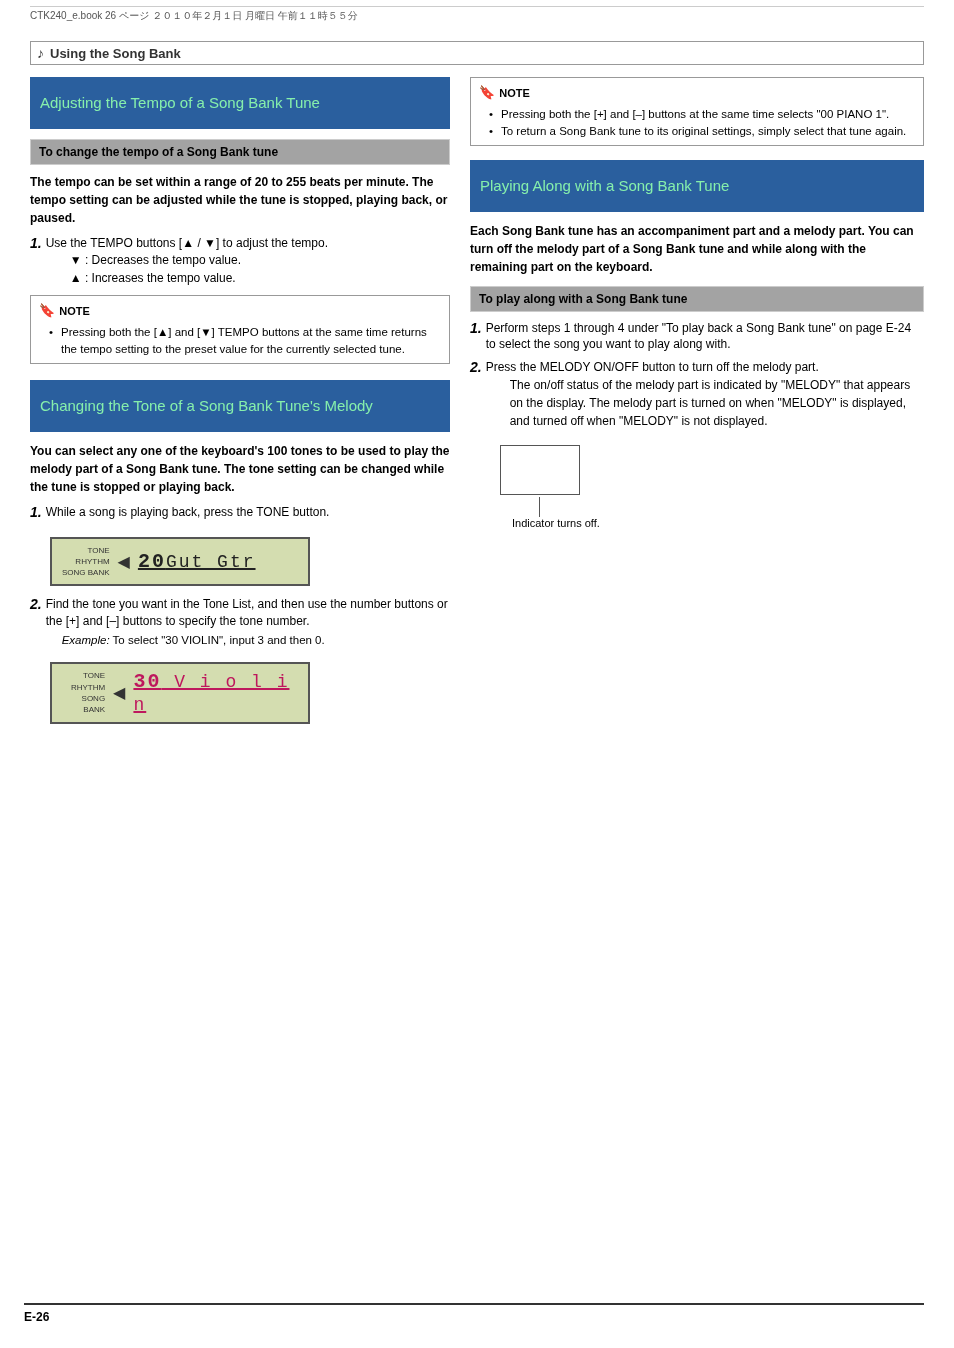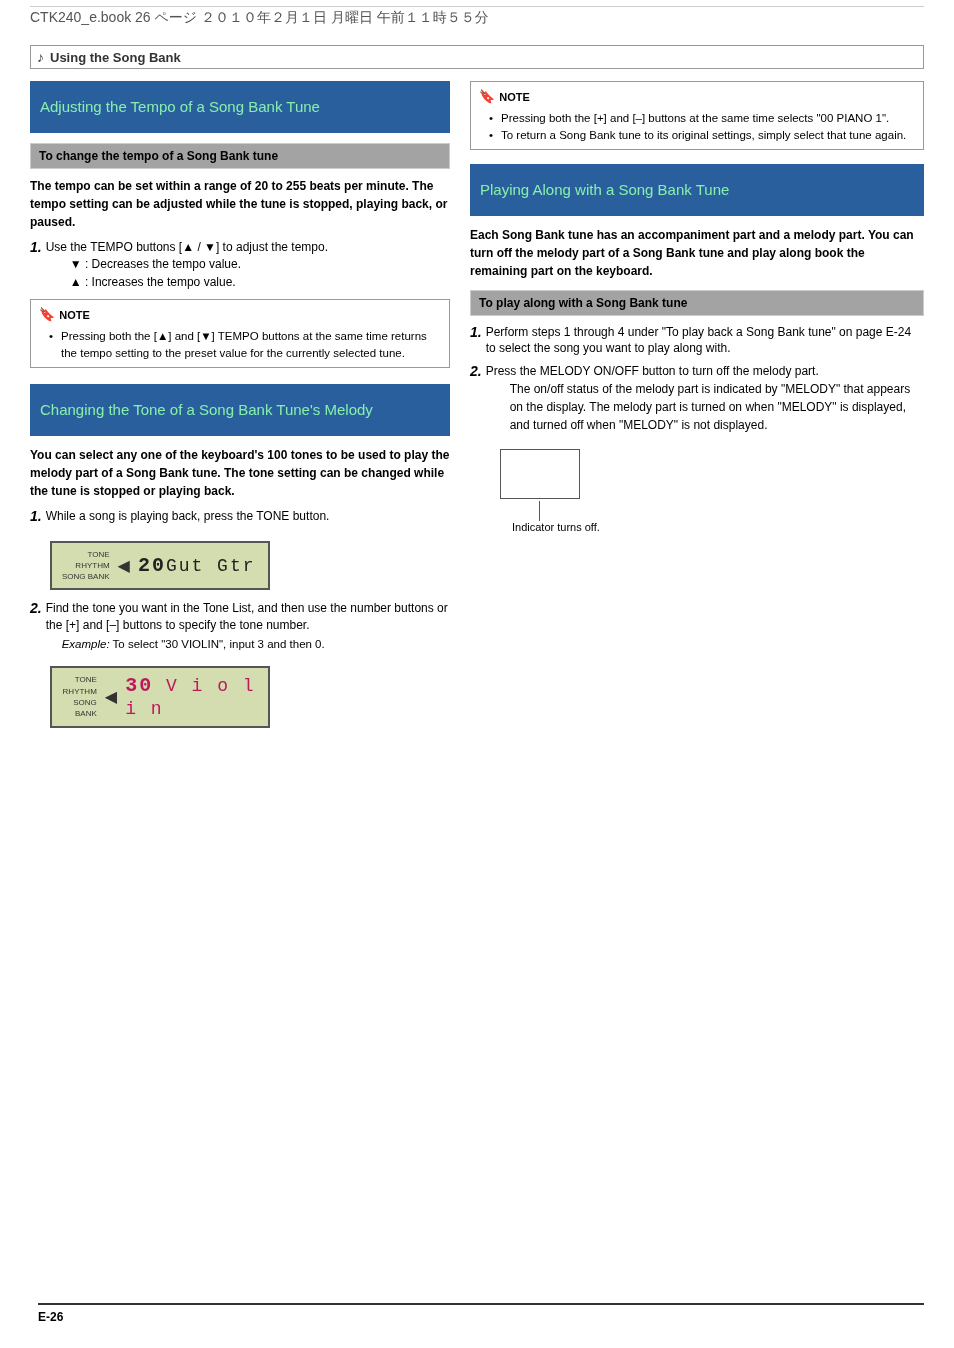--- a/index.html
+++ b/index.html
@@ -37,21 +37,21 @@
       margin-right: 6px;
     }
 
     .header-title {
       font-weight: bold;
       font-size: 13px;
     }
 
     
     .file-info {
-      font-size: 14px;
+      font-size: 10px;
       color: #555;
       margin: 6px 30px 0 30px;
       border-top: 1px solid #ccc;
       padding-top: 2px;
     }
 
     
     .corner-circle {
       position: absolute;
       width: 28px;
@@ -187,41 +187,42 @@
 
     
     .lcd-display {
       border: 2px solid #555;
       background: #d4ddb0;
       padding: 6px 10px;
       margin: 10px 0 10px 20px;
       display: inline-flex;
       align-items: center;
       gap: 8px;
-      width: 220px;
+      width: 260px;
     }
 
     .lcd-labels {
       font-size: 8px;
       line-height: 1.4;
       color: #333;
       text-align: right;
     }
 
     .lcd-arrow {
       font-size: 16px;
       color: #333;
     }
 
     .lcd-text {
       font-family: 'Courier New', monospace;
       font-size: 22px;
       font-weight: bold;
       color: #222;
       letter-spacing: 2px;
+      text-decoration: underline;
     }
 
     
     .indicator-diagram {
       margin: 15px 0 5px 30px;
       display: flex;
       flex-direction: column;
       align-items: flex-start;
     }
 
@@ -242,21 +243,21 @@
 
     .indicator-label {
       font-size: 11px;
       margin-left: 12px;
     }
 
     
     .page-footer {
       position: absolute;
       bottom: 30px;
-      left: 38px;
+      left: 24px;
       right: 30px;
       border-top: 2px solid #333;
       padding-top: 5px;
       display: flex;
       justify-content: flex-start;
     }
 
     .page-number {
       font-size: 12px;
       font-weight: bold;
@@ -424,21 +425,21 @@
             <span>To return a Song Bank tune to its original settings, simply select that tune again.</span>
           </li>
         </ul>
       </div>
 
       <div class="section-block">
         <div class="section-header">
           <span>Playing Along with a Song Bank Tune</span>
         </div>
 
-        <p class="body-text">Each Song Bank tune has an accompaniment part and a melody part. You can turn off the melody part of a Song Bank tune and play along book the remaining part on the keyboard.</p>
+        <p class="body-text">Each Song Bank tune has an accompaniment part and a melody part. You can turn off the melody part of a Song Bank tune and while along with the remaining part on the keyboard.</p>
 
         <div class="sub-header">
           <span>To play along with a Song Bank tune</span>
         </div>
 
         <div class="step-row">
           <span class="step-number">1.</span>
           <div class="step-content">
             <span class="step-text">Perform steps 1 through 4 under "To play back a Song Bank tune" on page E-24 to select the song you want to play along with.</span>
           </div>

